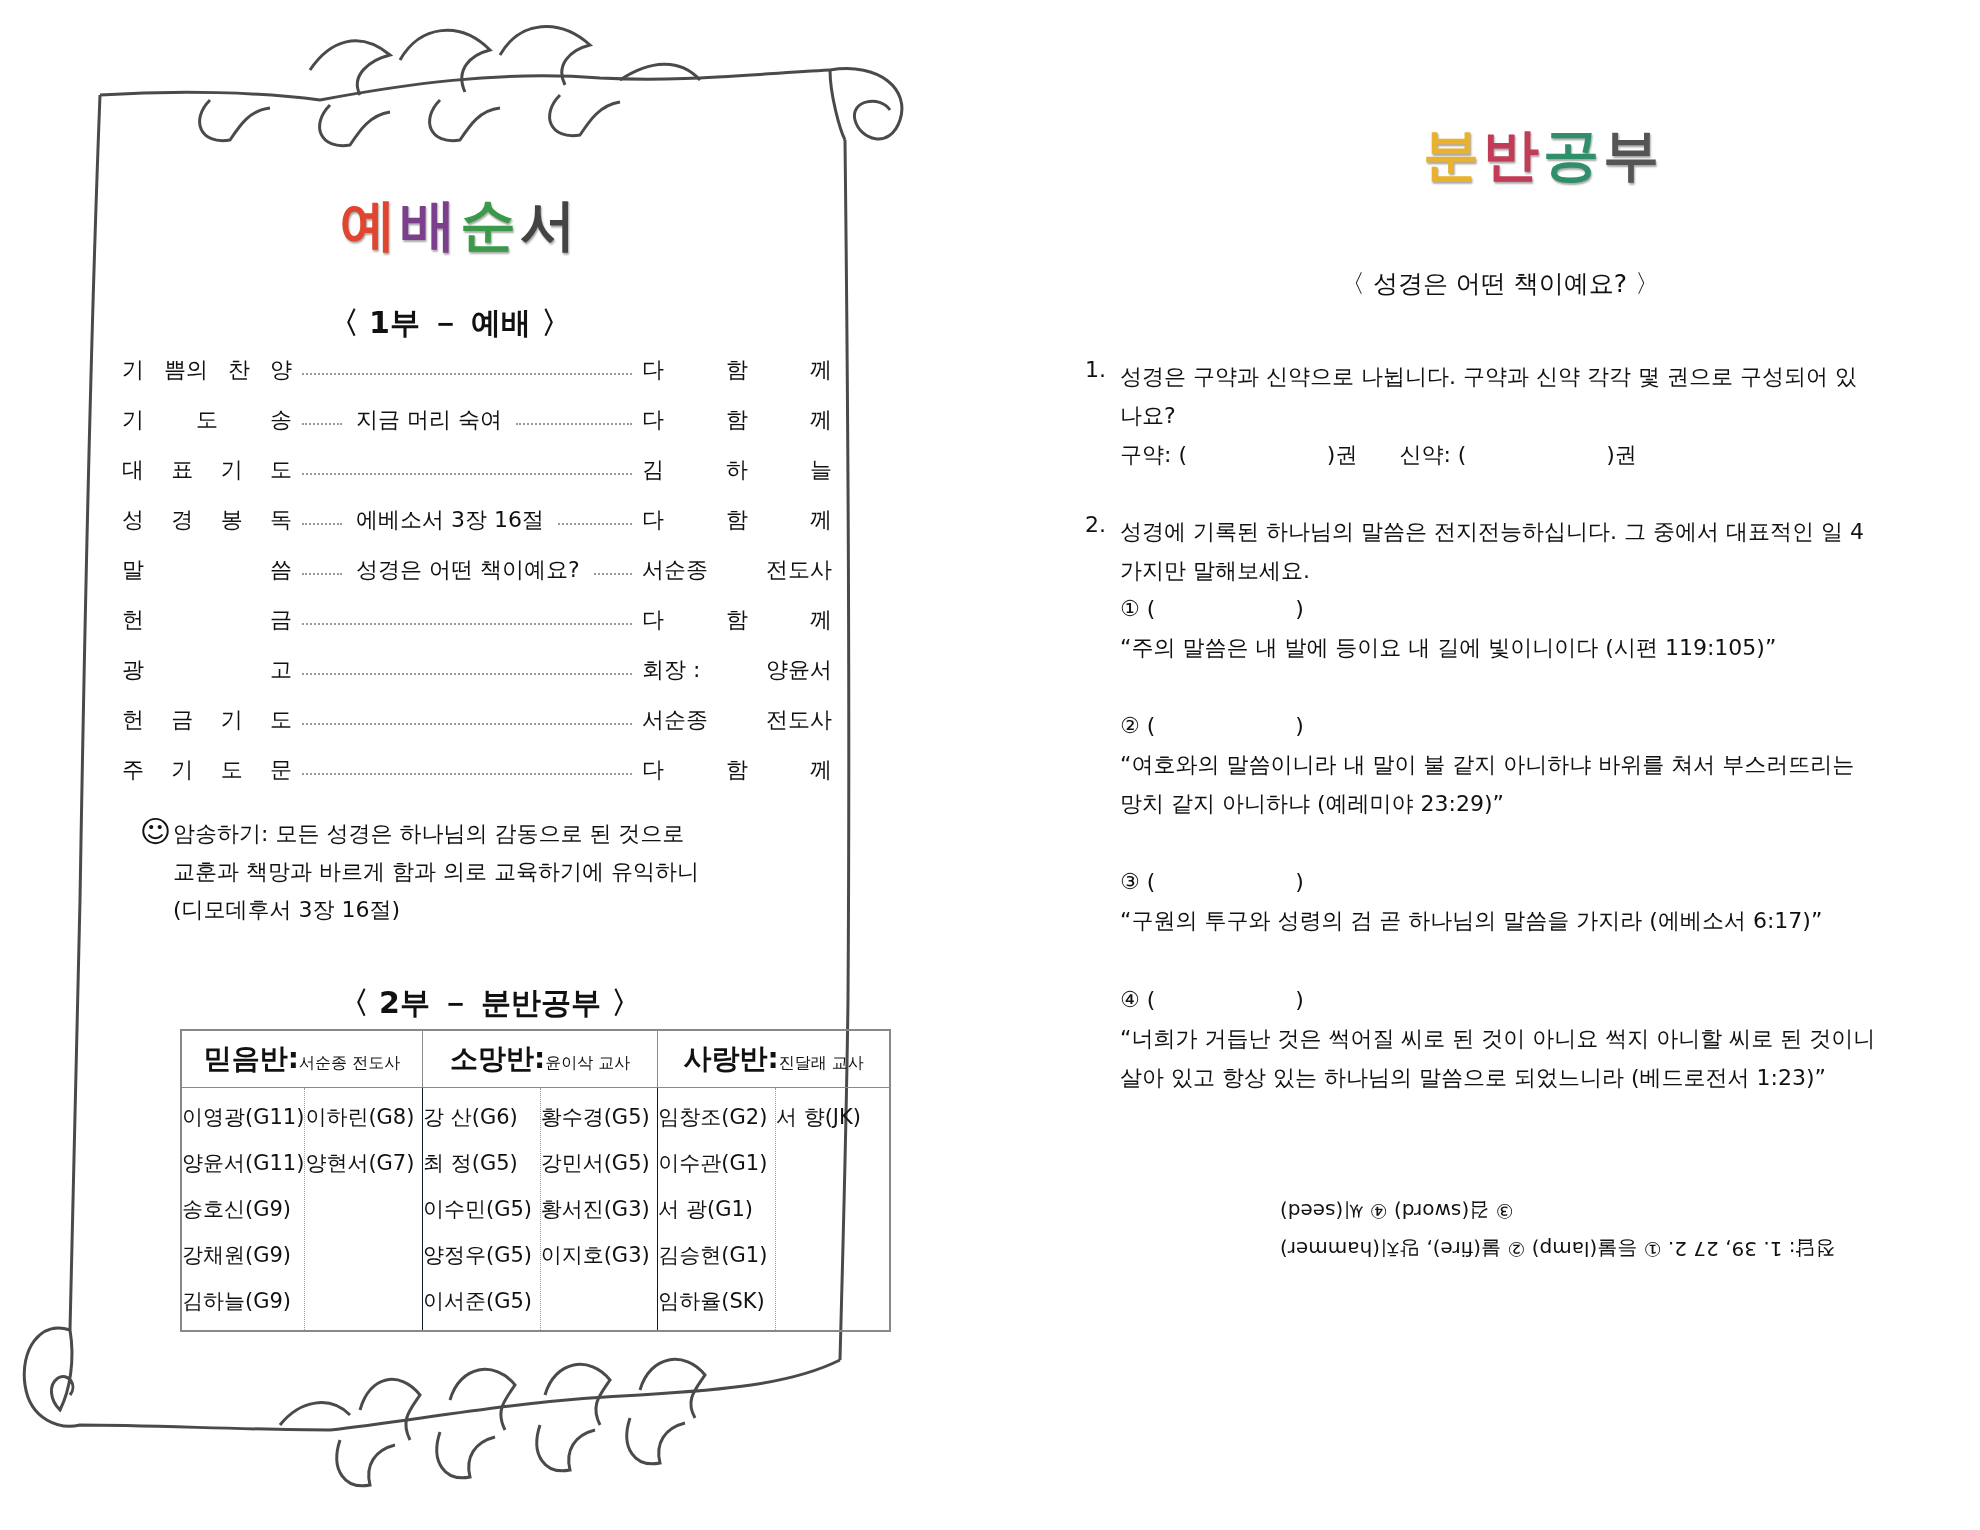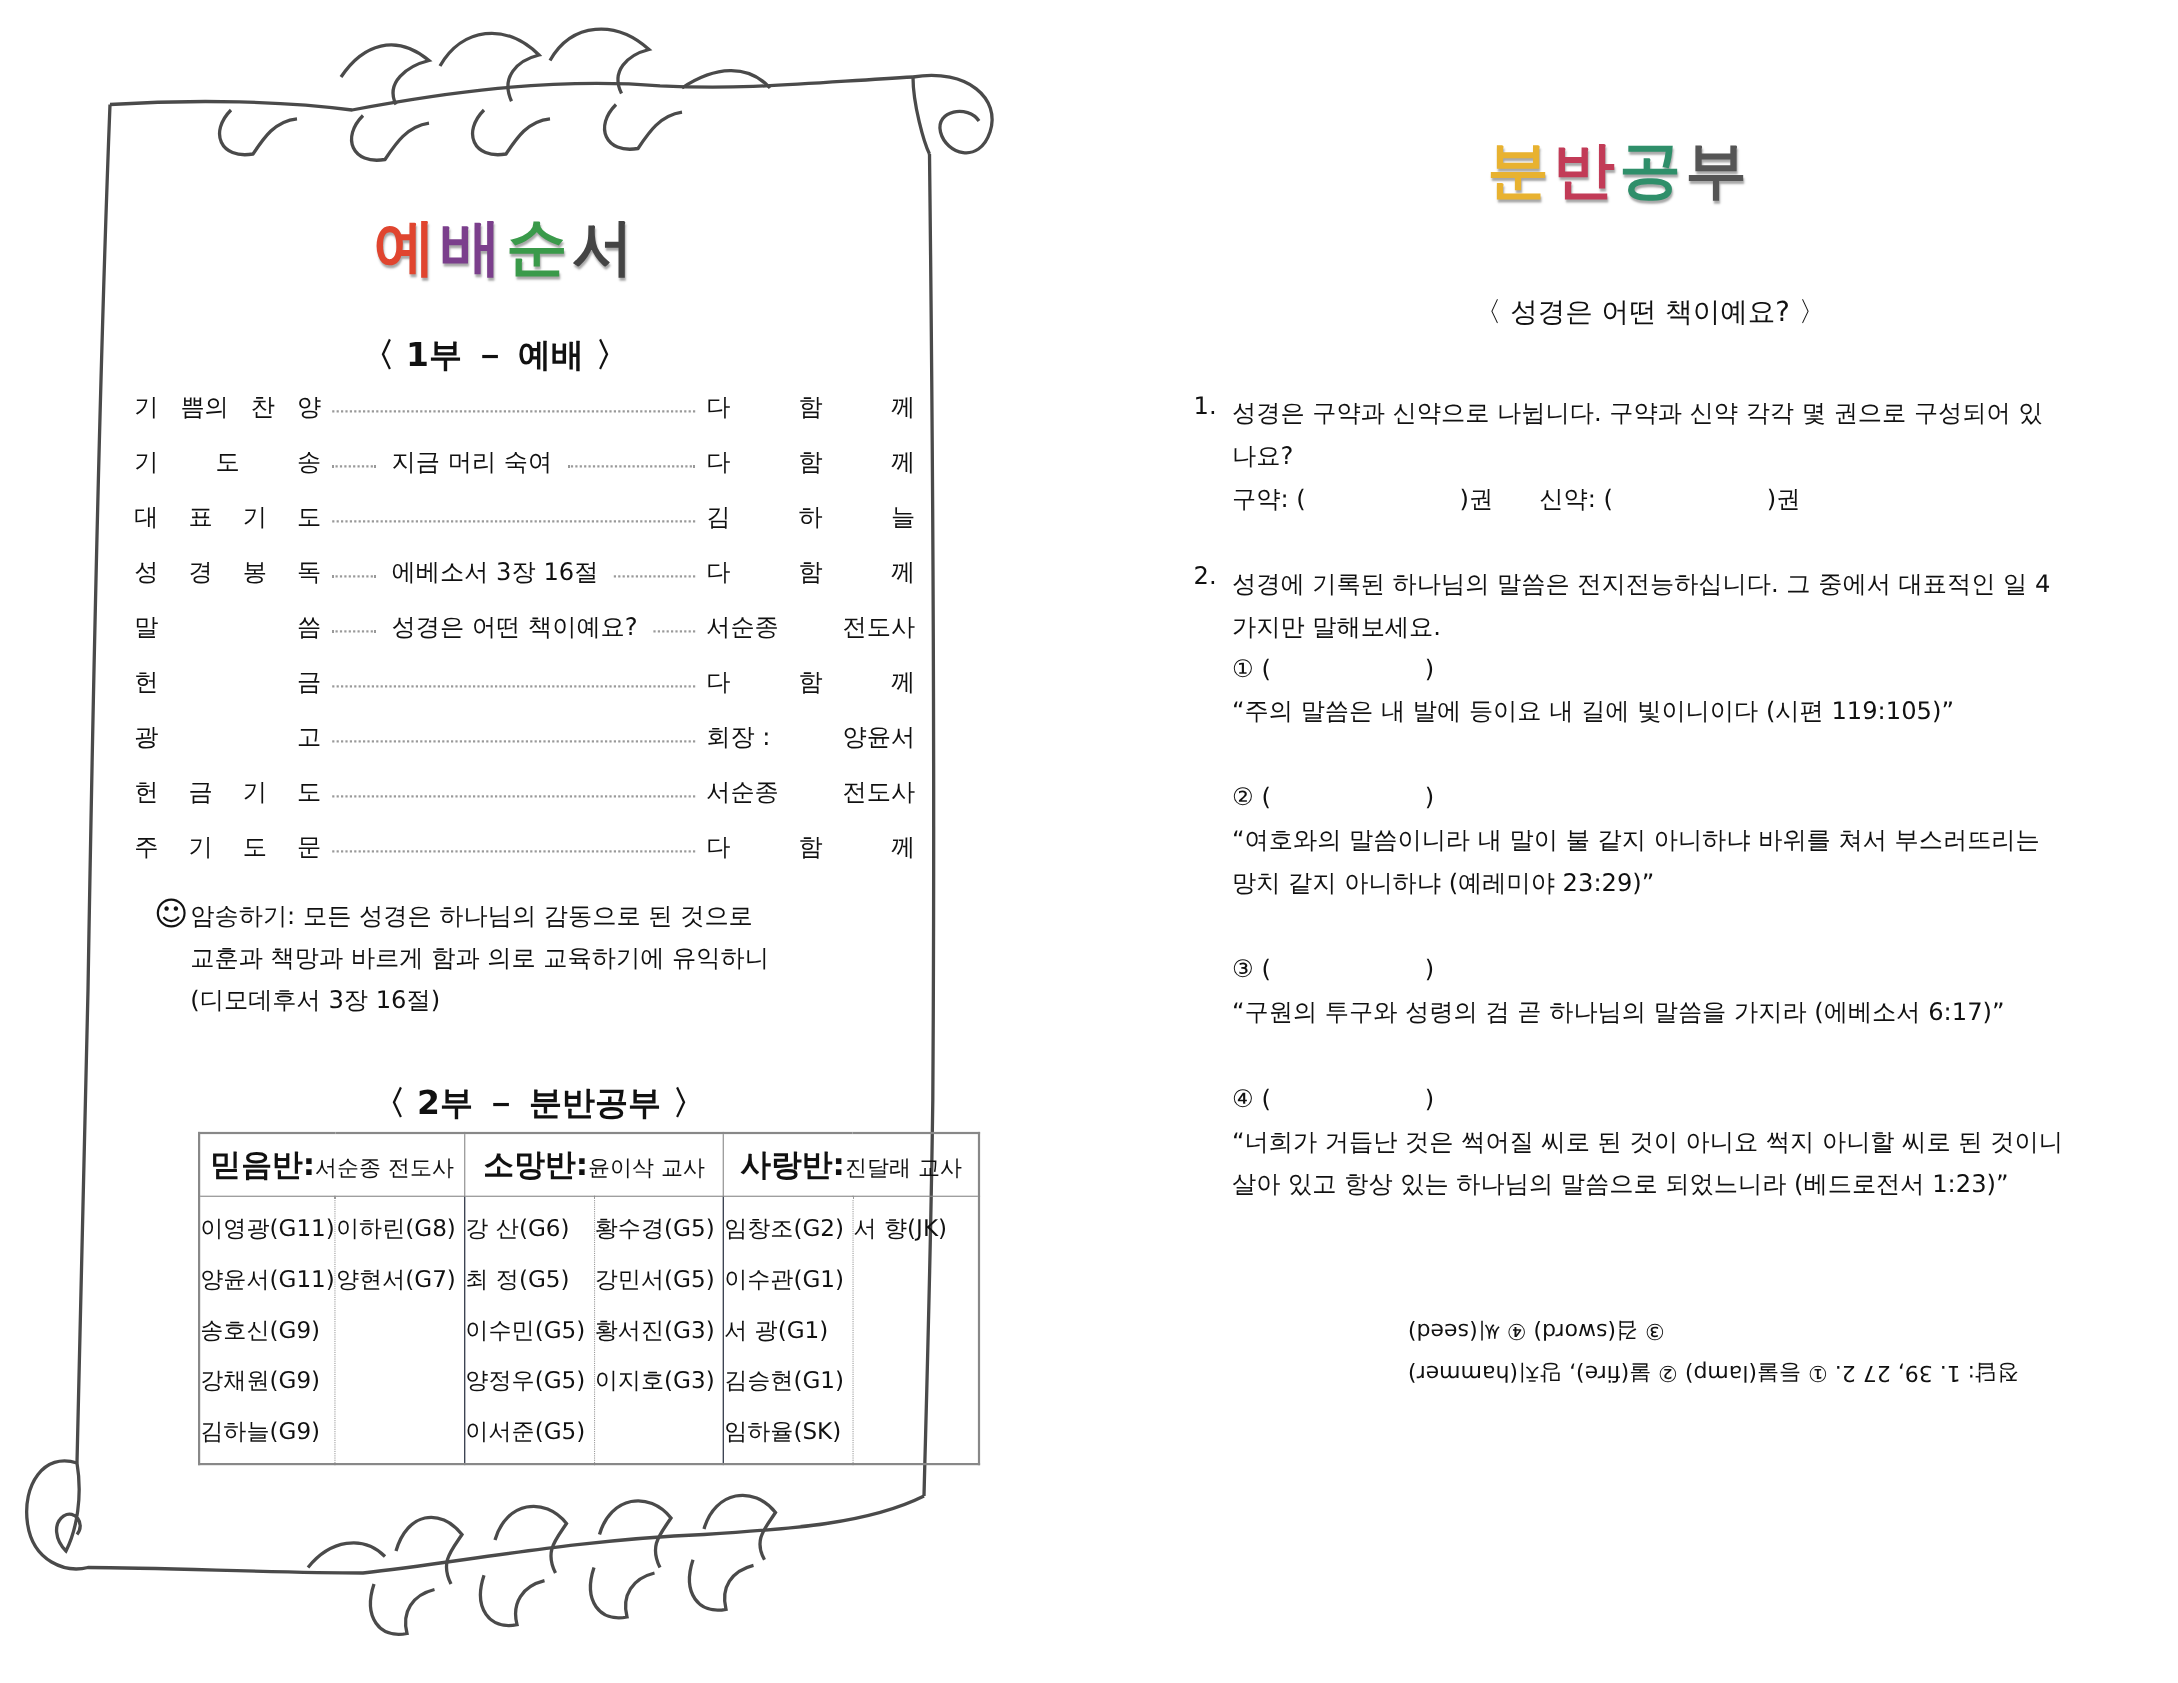--- a/index.html
+++ b/index.html
@@ -16,21 +16,21 @@
   .order-dots { flex:1; margin:0 10px; border-bottom:2px dotted #999; height:0; position:relative; top:4px; }
   .order-mid { padding:0 4px; white-space:nowrap; }
   .order-who { width:190px; display:flex; justify-content:space-between; }
   .memory { position:absolute; left:140px; top:815px; font-size:22px; line-height:38px; }
   .memory .smile { font-size:30px; position:absolute; left:0; top:-2px; }
   .memory .lines { margin-left:33px; }
   table.classes { position:absolute; left:180px; top:1029px; width:711px; border-collapse:collapse;
                   border:2px solid #888; font-size:21px; }
   table.classes th { border:1px solid #888; height:54px; font-weight:normal; }
   table.classes th .cn { font-size:28px; font-weight:bold; }
-  table.classes th .tn { font-size:20px; margin-left:0; }
+  table.classes th .tn { font-size:16px; margin-left:0; }
   table.classes td { vertical-align:top; text-align:left; padding:6px 0; width:118px; }
   table.classes td.sepR { border-right:1px dotted #999; }
   table.classes td.solidR { border-right:1px solid #0f172a; }
   table.classes td div { height:46px; line-height:46px; white-space:nowrap; }
   .q { position:absolute; left:1085px; width:790px; font-size:22px; }
   .q .num { position:absolute; left:0; }
   .q .body { margin-left:35px; line-height:39px; }
   .verse { position:absolute; left:1120px; width:760px; font-size:22px; line-height:39px; }
   .answer-key { position:absolute; left:1280px; top:1192px; width:600px; font-size:20px;
                 transform:rotate(180deg); text-align:right; line-height:38px; }
@@ -254,21 +254,21 @@
           <div>김승현(G1)</div>
           <div>임하율(SK)</div>
         </td>
         <td class="">
           <div>서 향(JK)</div>
         </td>
       </tr>
   </tbody>
 </table>
 
-<div class="rainbow-title" style="left:1352px; top:118px;text-decoration:underline;" id="rightTitle"><span style="color: rgb(232, 178, 48);">분</span><span style="color: rgb(194, 59, 87);">반</span><span style="color: rgb(47, 143, 106);">공</span><span style="color: rgb(85, 85, 85);">부</span></div>
+<div class="rainbow-title" style="left:1423px; top:118px;text-decoration:underline;" id="rightTitle"><span style="color: rgb(232, 178, 48);">분</span><span style="color: rgb(194, 59, 87);">반</span><span style="color: rgb(47, 143, 106);">공</span><span style="color: rgb(85, 85, 85);">부</span></div>
 
 <div class="sec-title" style="left:1300px; top:254px; width:400px; font-weight:normal; font-size:25px;">〈 성경은 어떤 책이예요? 〉</div>
 
 <div class="q" style="top:357px;">
   <span class="num">1.</span>
   <div class="body">
     <div>성경은 구약과 신약으로 나뉩니다. 구약과 신약 각각 몇 권으로 구성되어 있나요?</div>
     <div style="white-space:pre;">구약: (                    )권      신약: (                    )권</div>
   </div>
 </div>

